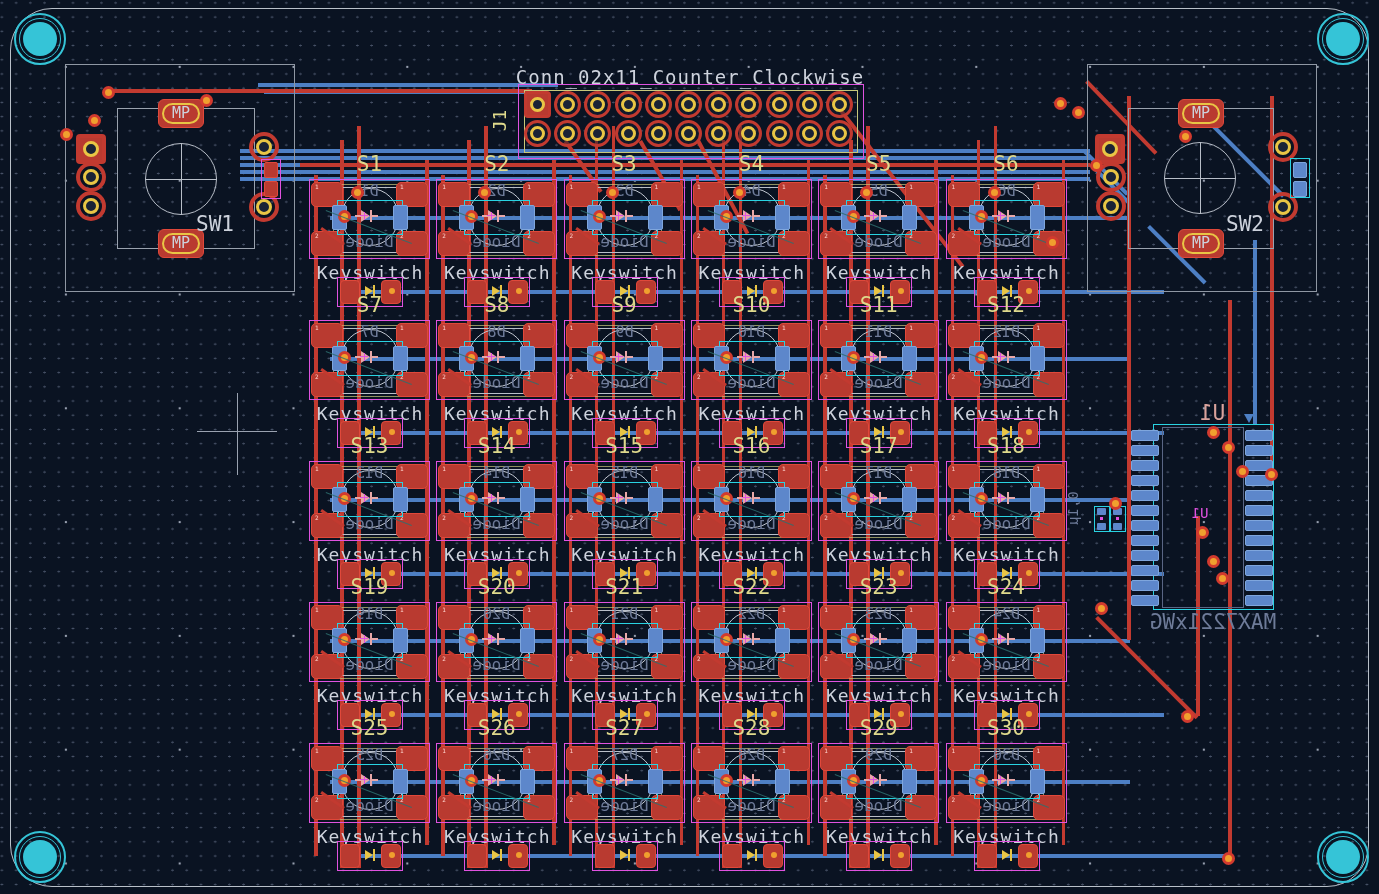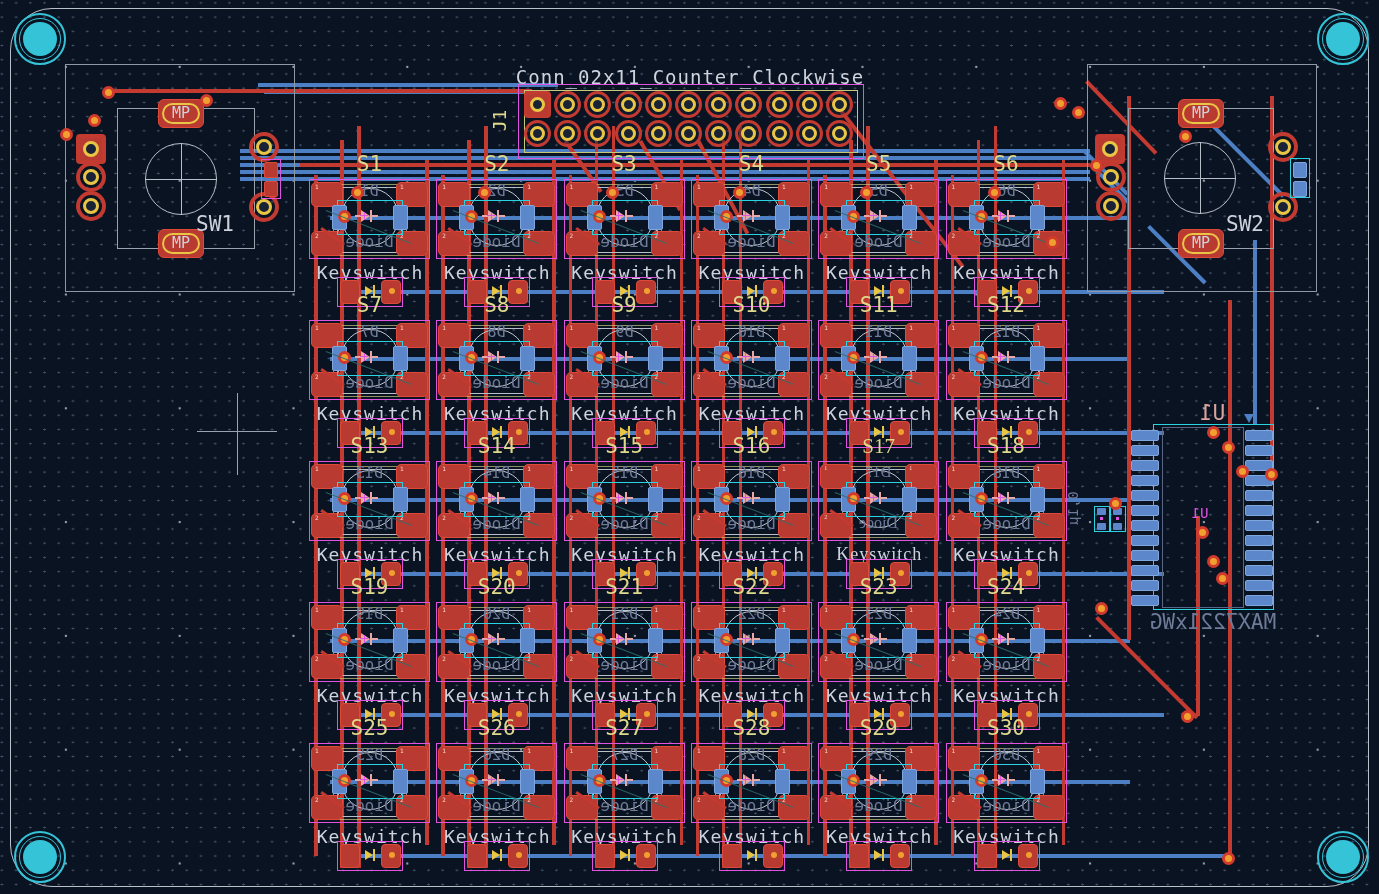--- a/index.html
+++ b/index.html
@@ -941,21 +941,21 @@
     <div class="rat"></div>
     <div class="kw ctr silk">Keyswitch</div>
     <div class="dfp">
       <div class="p" style="left:2px"></div>
       <div class="p" style="left:43px"></div>
       <div class="tri"></div>
       <div class="bar"></div>
       <div class="dot"></div>
     </div>
   </div>
-        <div class="ks" style="left: 818.2px; top: 461px; font-family: Liberation Serif, serif;">
+        <div class="ks" style="left: 818.2px; top: 461px;">
     <div class="ref ctr refy">S17</div>
     <div class="court"></div>
     <div class="faby"></div>
     <div class="fab"></div>
     <div class="circ"></div>
     <div class="pad" style="left:2px;top:3px">1</div>
     <div class="pad" style="left:87px;top:3px">1</div>
     <div class="pad" style="left:2px;top:52px">2</div>
     <div class="pad" style="left:87px;top:52px">2</div>
     <div class="cy"></div>

